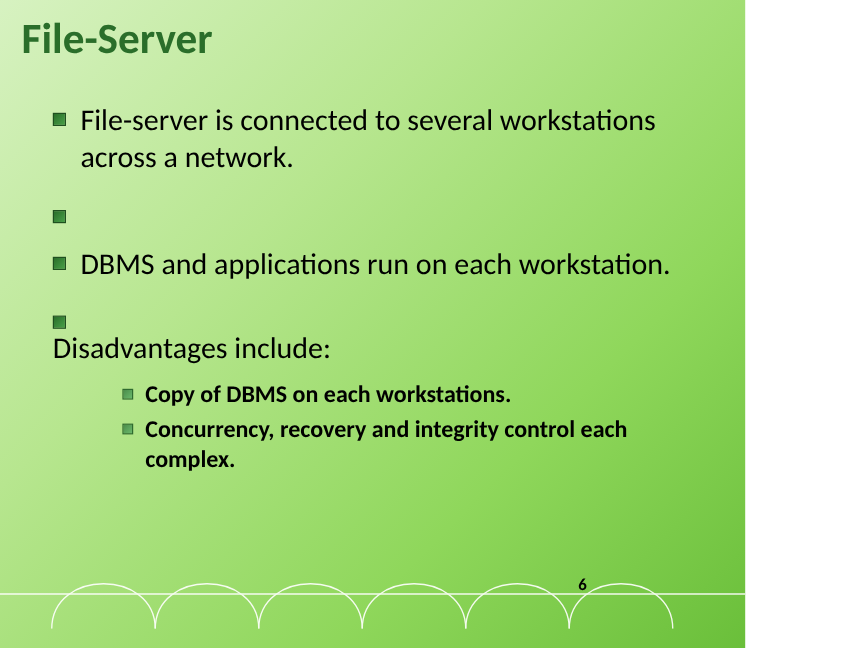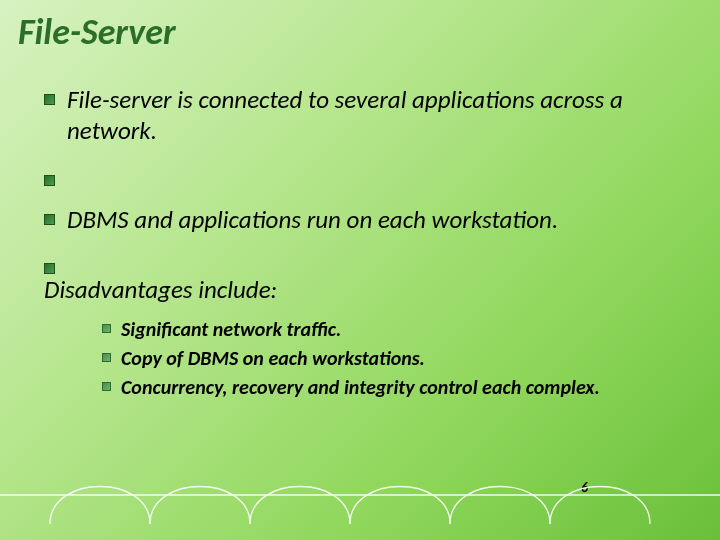--- a/index.html
+++ b/index.html
@@ -1,21 +1,20 @@
 <!DOCTYPE html>
 <html><head>
 <meta charset="utf-8">
 <style>
   * { margin: 0; padding: 0; box-sizing: border-box; }
   html, body { width: 720px; height: 540px; overflow: hidden; font-family: Calibri, "Segoe UI", Arial, sans-serif; }
   .slide {
-    width: 720px; height: 540px;
+    width: 621px; height: 540px;
     background: linear-gradient(135deg, #d7f2c1 0%, #b7e68f 35%, #8fd75b 70%, #6abf3a 100%);
     position: relative;
-    font-style: italic;
   }
   .title {
     padding: 10px 18px 0 18px;
     color: #2a6e2a;
     font-size: 36px;
     font-weight: 700;
   }
   .content {
     padding: 30px 28px 0 44px;
   }
@@ -61,42 +60,38 @@
 <body>
 
 <div class="slide">
 
   <div class="title">File-Server</div>
 
   <div class="content">
 
     <div class="bullet-row">
       <div class="bullet"></div>
-      <div class="txt-main">File-server is connected to several applications across a network.</div>
+      <div class="txt-main">File-server is connected to several workstations across a network.</div>
     </div>
 
     <div class="bullet-row">
       <div class="bullet"></div>
     </div>
 
     <div class="bullet-row">
       <div class="bullet"></div>
       <div class="txt-main">DBMS and applications run on each workstation.</div>
     </div>
 
     <div class="bullet-row tight">
       <div class="bullet"></div>
       <div class="txt-main">Disadvantages include:</div>
     </div>
 
     <div class="sublist">
-      <div class="bullet-row">
-        <div class="bullet-sm"></div>
-        <div class="txt-sub">Significant network traffic.</div>
-      </div>
       <div class="bullet-row">
         <div class="bullet-sm"></div>
         <div class="txt-sub">Copy of DBMS on each workstations.</div>
       </div>
       <div class="bullet-row">
         <div class="bullet-sm"></div>
         <div class="txt-sub">Concurrency, recovery and integrity control each complex.</div>
       </div>
     </div>
 

